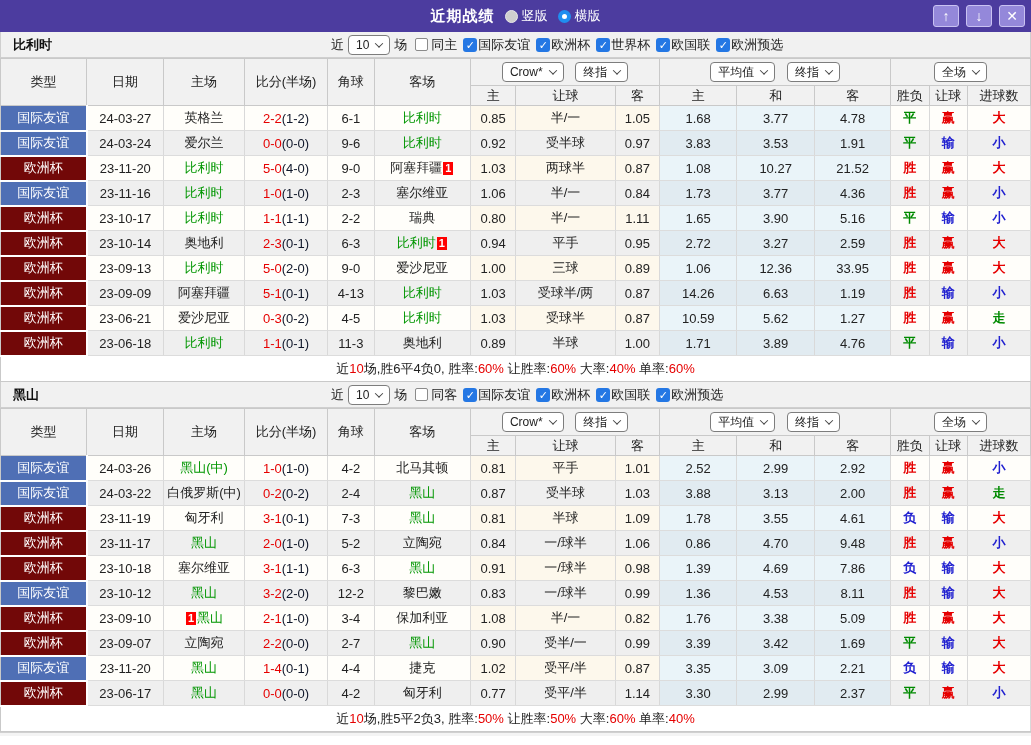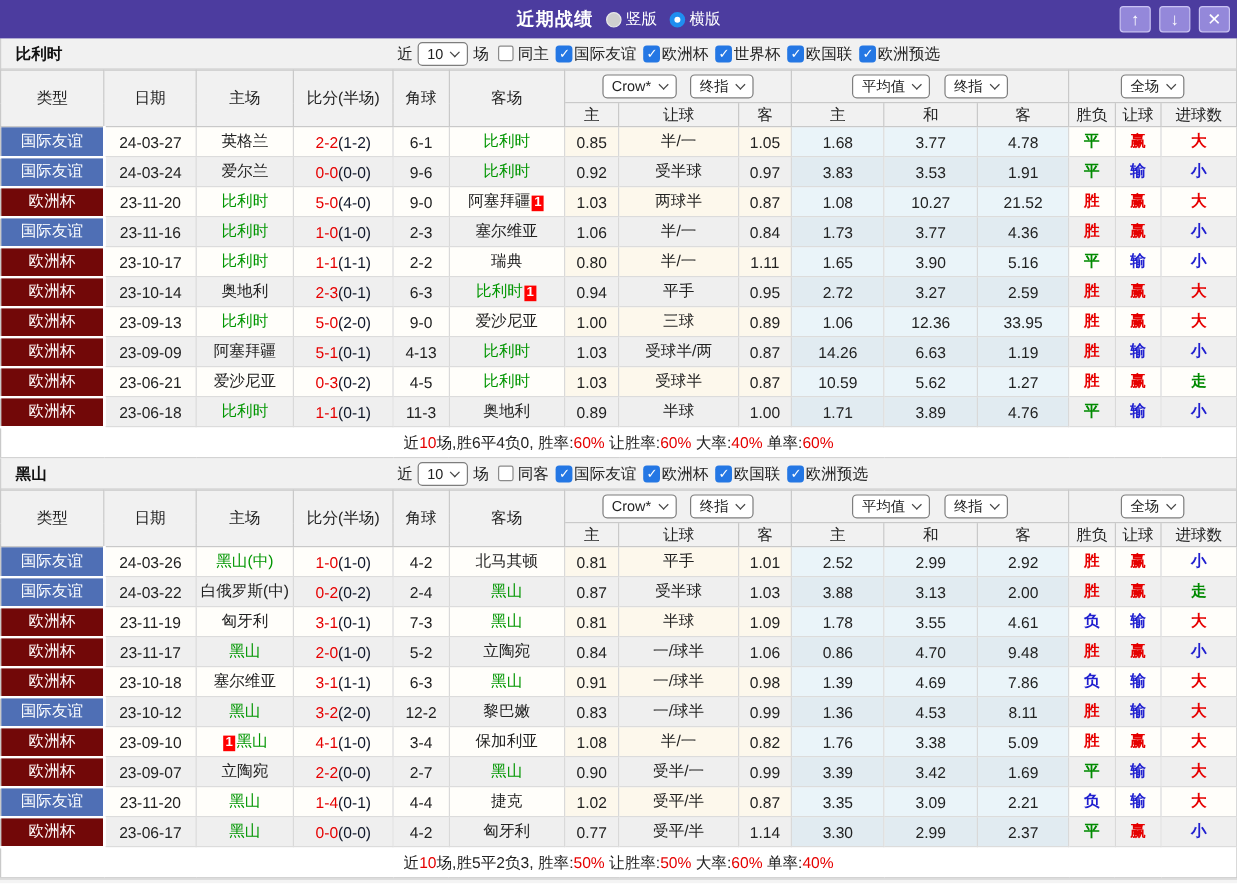--- a/index.html
+++ b/index.html
@@ -554,21 +554,21 @@
         <td class="cavg">4.53</td>
         <td class="cavg">8.11</td>
         <td class="res" style="color: rgb(230, 0, 0);">胜</td>
         <td class="res" style="color: rgb(32, 32, 208);">输</td>
         <td class="res" style="color: rgb(230, 0, 0);">大</td>
       </tr>
       <tr class="odd">
         <td class="t-e">欧洲杯</td>
         <td>23-09-10</td>
         <td><span class="bdg">1</span><span class="tg">黑山</span></td>
-        <td><span class="ft">4-1</span><span class="ht">(1-0)</span></td>
+        <td><span class="ft">2-1</span><span class="ht">(1-0)</span></td>
         <td>3-4</td>
         <td><span>保加利亚</span></td>
         <td class="codds">1.08</td>
         <td class="codds">半/一</td>
         <td class="codds">0.82</td>
         <td class="cavg">1.76</td>
         <td class="cavg">3.38</td>
         <td class="cavg">5.09</td>
         <td class="res" style="color: rgb(230, 0, 0);">胜</td>
         <td class="res" style="color: rgb(230, 0, 0);">赢</td>

